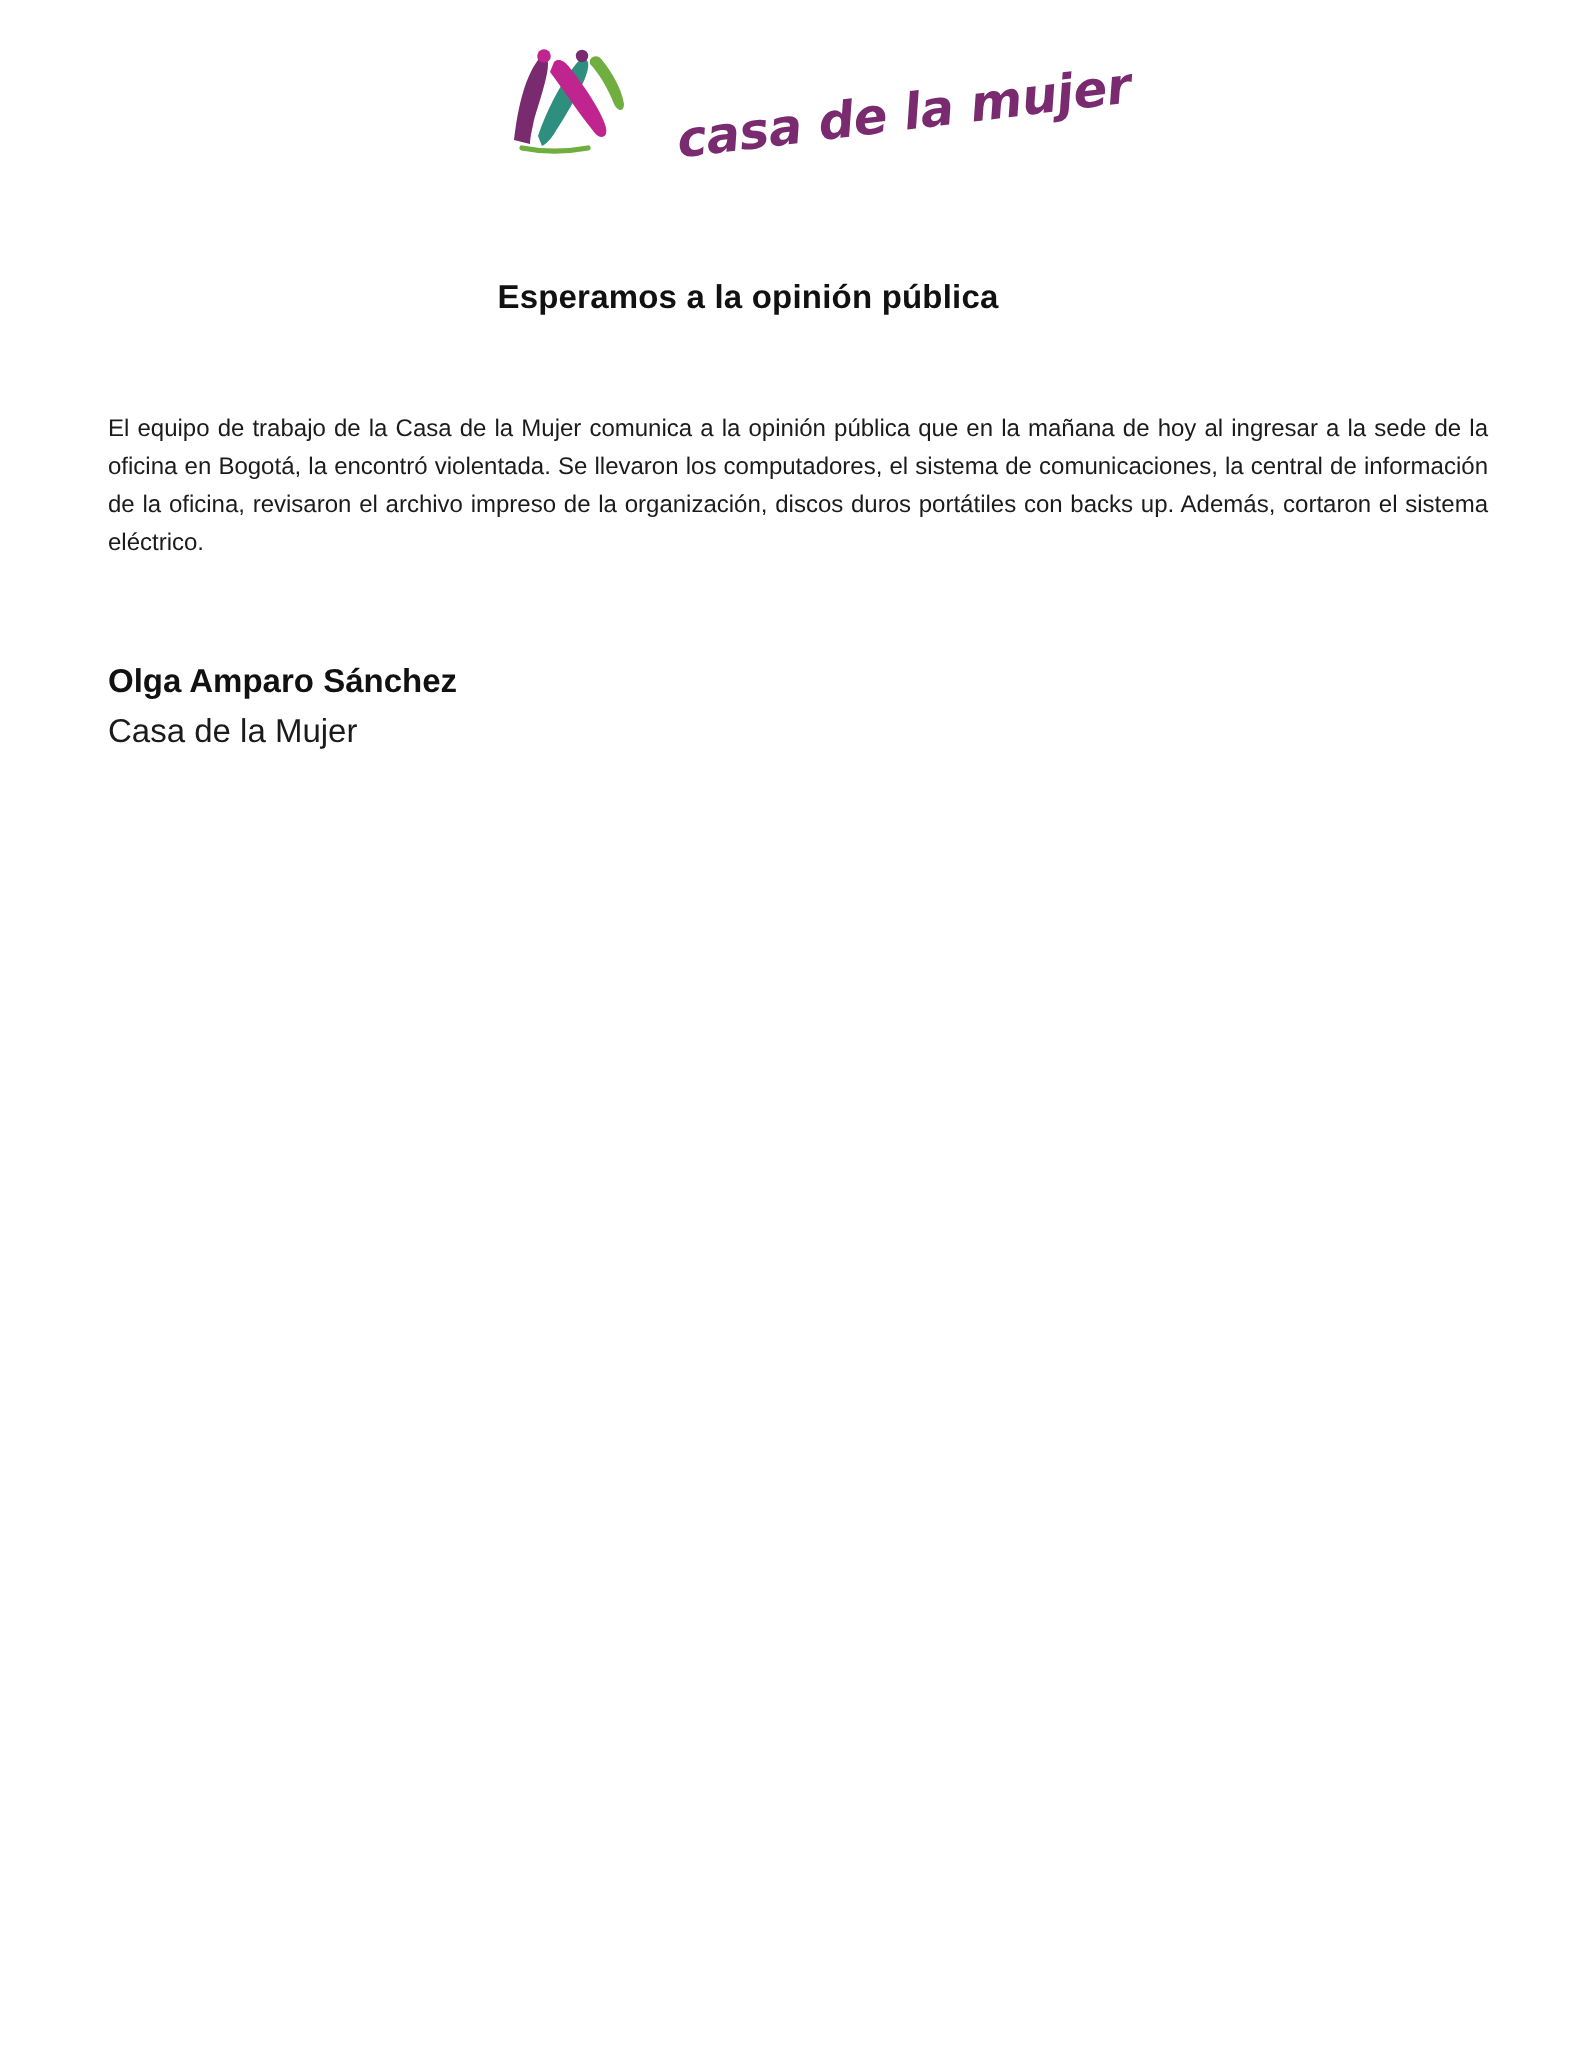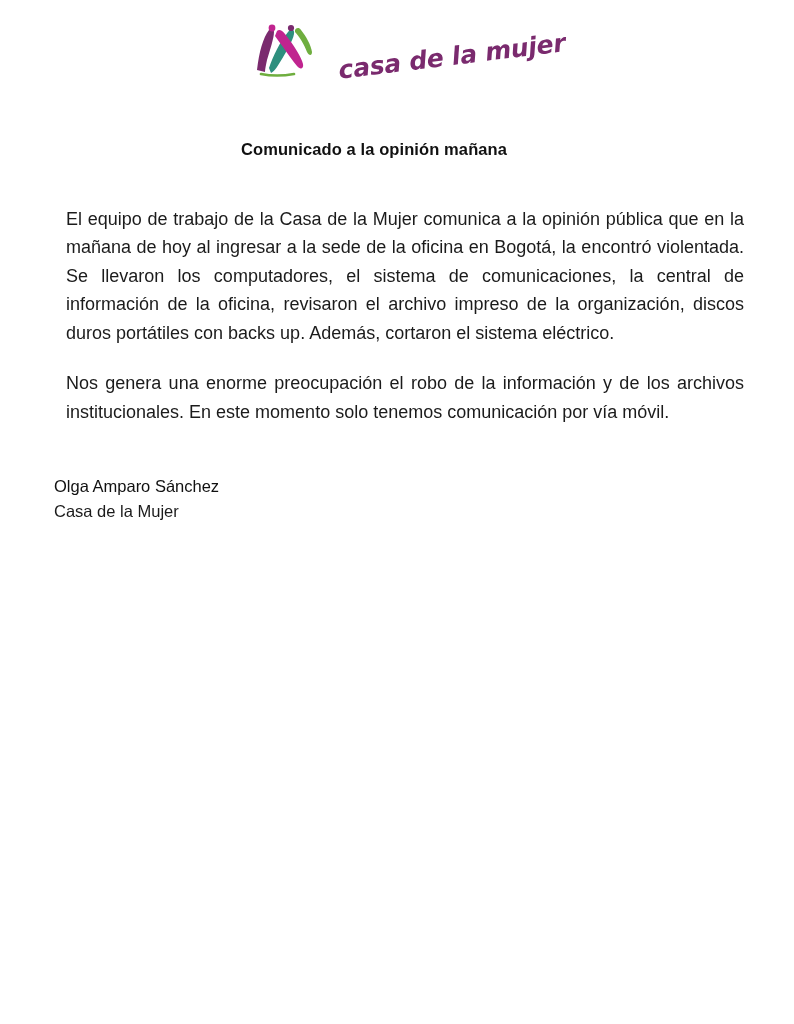--- a/index.html
+++ b/index.html
@@ -72,37 +72,37 @@
   .doc-title {
     text-align: center;
     font-size: 16.5px;
     font-weight: bold;
     color: #111111;
     margin: 0 0 46px 0;
     letter-spacing: 0.1px;
     padding-right: 50px;
   }
   p.para {
-    font-size: 18px;
+    font-size: 12px;
     line-height: 1.58;
     color: #1b1b1b;
-    margin: 0 0 22px 12px;
+    margin: 0 0 22px 0;
     text-align: justify;
     text-justify: inter-word;
     hyphens: none;
   }
   p.para:last-of-type {
     margin-bottom: 0;
   }
   .signature {
     margin-top: 48px;
   }
   .sign-name {
     font-size: 16.5px;
-    font-weight: normal;
+    font-weight: bold;
     color: #111111;
     line-height: 1.5;
   }
   .sign-org {
     font-size: 16.5px;
     color: #1b1b1b;
     line-height: 1.5;
   }
 </style>
 </head>
@@ -124,24 +124,23 @@
           <path d="M12 52 C22 54 34 54 45 52" stroke="#6fae3f" stroke-width="2.6" fill="none" stroke-linecap="round"></path>
         </svg>
       </div>
       <div class="logo-wordmark">casa de la mujer</div>
     </div>
   </div>
 
   <div class="letter">
 
 
-    <h1 class="doc-title">Comunicado a la opinión mañana</h1>
+    <h1 class="doc-title">Esperamos a la opinión pública</h1>
 
     <p class="para">El equipo de trabajo de la Casa de la Mujer comunica a la opinión pública que en la mañana de hoy al ingresar a la sede de la oficina en Bogotá, la encontró violentada. Se llevaron los computadores, el sistema de comunicaciones, la central de información de la oficina, revisaron el archivo impreso de la organización, discos duros portátiles con backs up. Además, cortaron el sistema eléctrico.</p>
-    <p class="para">Nos genera una enorme preocupación el robo de la información y de los archivos institucionales. En este momento solo tenemos comunicación por vía móvil.</p>
 
     <div class="signature">
       <div class="sign-name">Olga Amparo Sánchez</div>
       <div class="sign-org">Casa de la Mujer</div>
     </div>
 
   </div>
 </div>
 
 </body></html>

